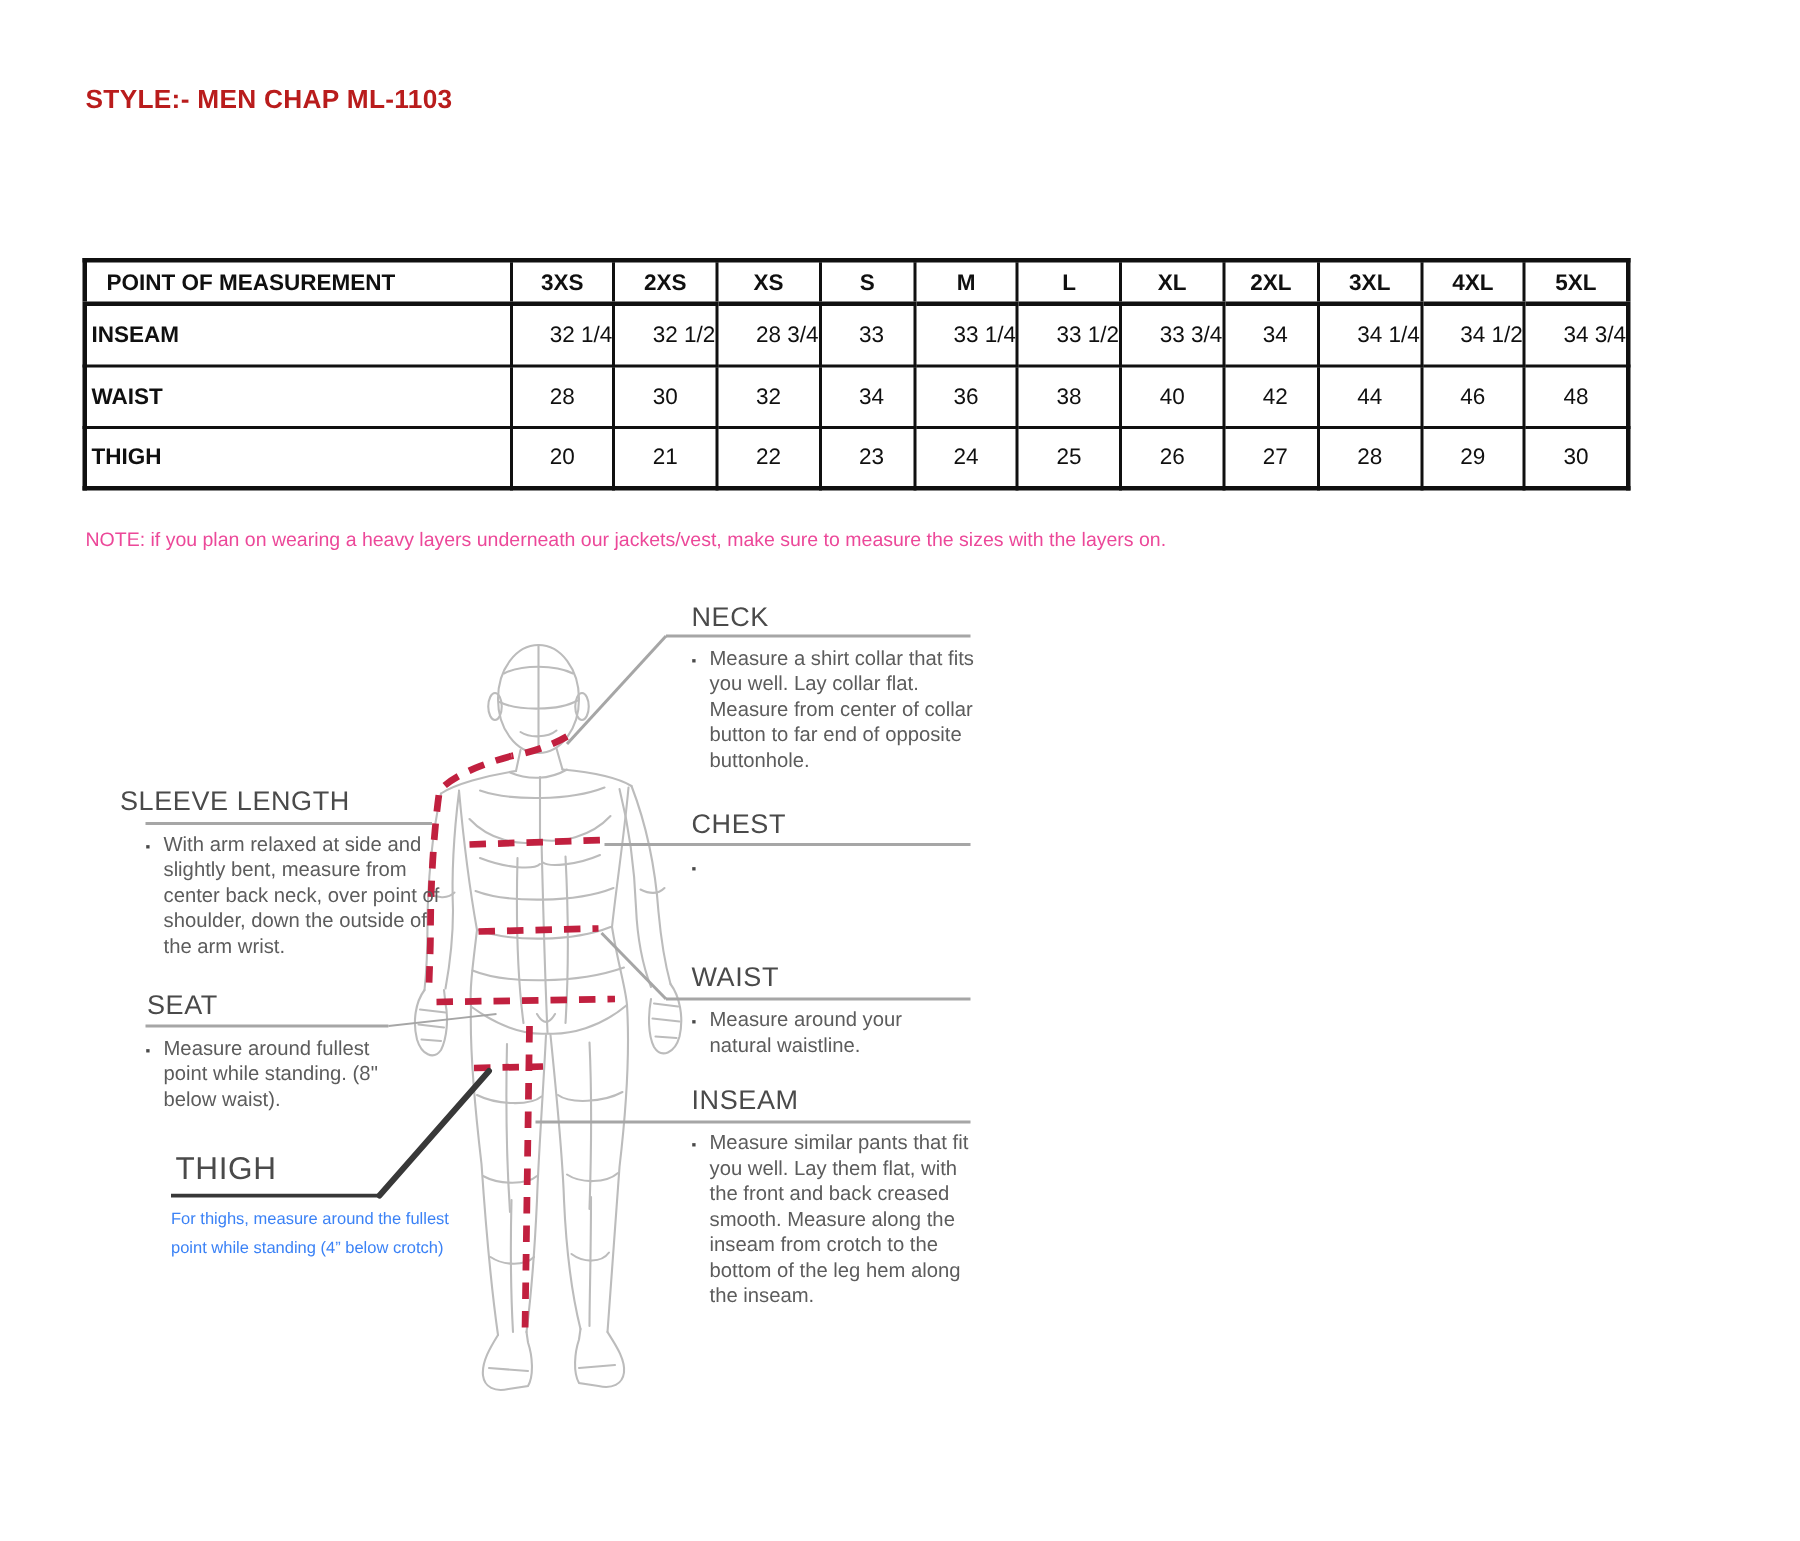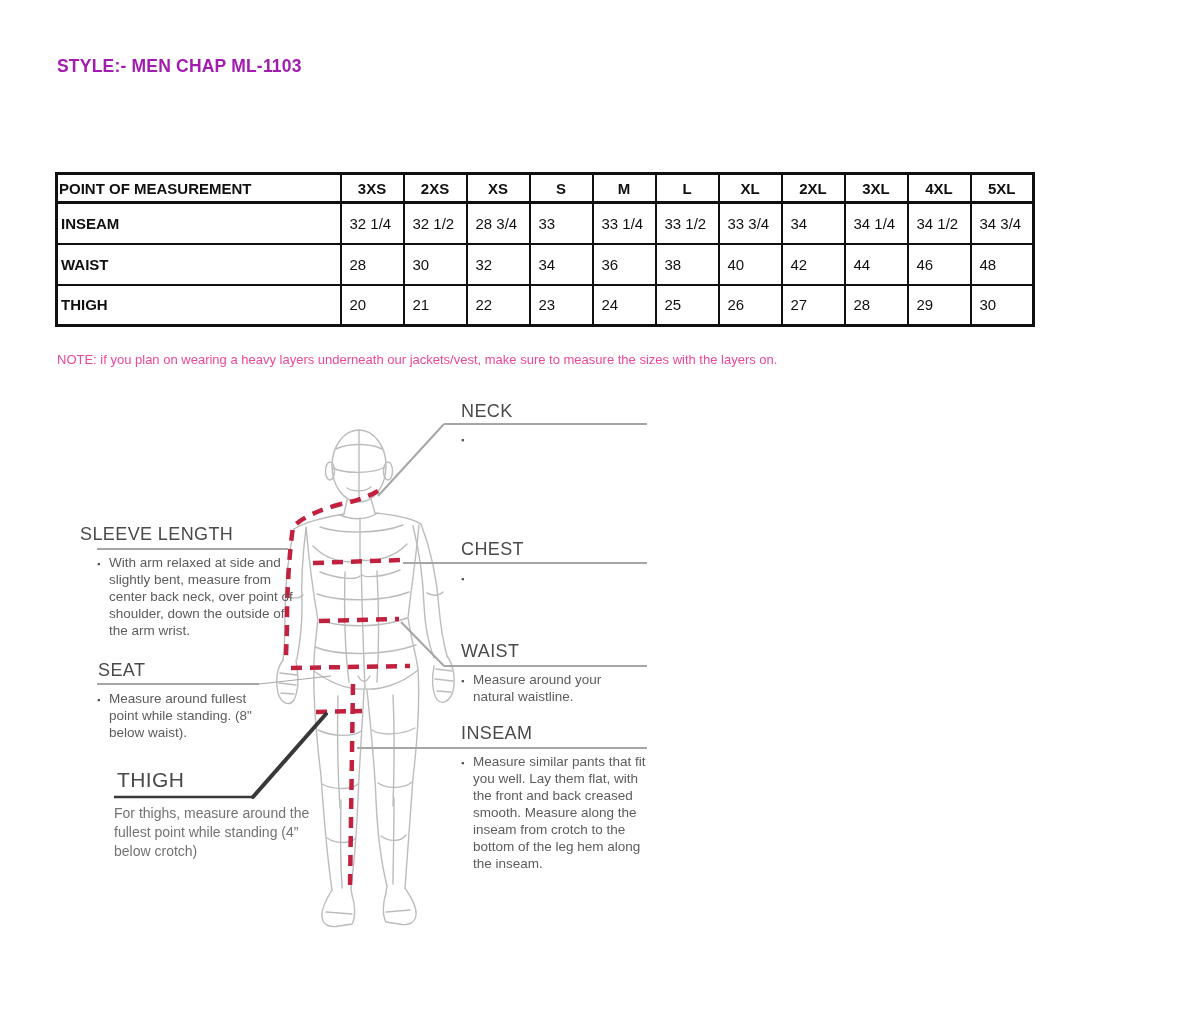--- a/index.html
+++ b/index.html
@@ -1,36 +1,36 @@
 <!DOCTYPE html>
 <html><head>
 <meta charset="utf-8">
 <style>
   html,body{margin:0;padding:0;background:#fff;}
   .page{position:relative;width:1200px;height:1027px;background:#ffffff;
         font-family:"Liberation Sans",sans-serif;overflow:hidden;}
 
   .title{position:absolute;left:57px;top:56px;font-size:17.5px;font-weight:bold;
-         color:#a21caf;letter-spacing:.2px;}
+         color:#b91c1c;letter-spacing:.2px;}
   .note{position:absolute;left:57px;top:352px;font-size:13px;font-weight:normal;color:#ec4899;}
 
   table.size{position:absolute;left:55px;top:172px;border-collapse:collapse;table-layout:fixed;
              border:3px solid #101010;background:#fff;}
   table.size th,table.size td{border:2px solid #101010;font-size:15px;color:#101010;
              white-space:nowrap;overflow:hidden;padding:0;}
   table.size thead th{height:26px;font-weight:bold;border-bottom:3px solid #101010;}
-  table.size thead th.pom{text-align:left;padding-left:1px;}
+  table.size thead th.pom{text-align:left;padding-left:13px;}
   table.size tbody tr{height:41px;}
   table.size td.rowlabel{font-weight:bold;padding-left:3px;text-align:left;}
-  table.size td.val{padding-left:8px;font-weight:normal;text-align:left;}
+  table.size td.val{padding-left:25px;font-weight:normal;text-align:left;}
 
   .dg-h{position:absolute;font-size:18px;color:#4a4a4a;letter-spacing:.4px;}
   .dg-p{position:absolute;font-size:13.5px;line-height:17px;color:#5c5c5c;padding-left:13px;}
   .dg-p .bullet{position:absolute;left:1px;top:2px;font-size:9px;color:#4a4a4a;}
-  .dg-p.nobullet{padding-left:0;font-size:14px;line-height:19px;color:#737373;}
+  .dg-p.nobullet{padding-left:0;font-size:11px;line-height:19px;color:#3b82f6;}
 
   #h-neck{left:461px;top:401px;}   #p-neck{left:460px;top:430px;width:182px;}
   #h-chest{left:461px;top:539px;}  #p-chest{left:460px;top:569px;width:188px;}
   #h-waist{left:461px;top:641px;}  #p-waist{left:460px;top:671px;width:160px;}
   #h-inseam{left:461px;top:723px;} #p-inseam{left:460px;top:753px;width:186px;}
   #h-sleeve{left:80px;top:524px;}  #p-sleeve{left:96px;top:554px;width:198px;}
   #h-seat{left:98px;top:660px;}    #p-seat{left:96px;top:690px;width:160px;}
   #h-thigh{left:117px;top:768px;font-size:21px;}
   #p-thigh{left:114px;top:804px;width:200px;}
 
@@ -221,20 +221,21 @@
     </g>
     <g stroke="#383838" fill="none">
       <path d="M 114 797 L 253 797" stroke-width="2.5"></path>
       <path d="M 253 797 L 326 714" stroke-width="4" stroke-linecap="round"></path>
     </g>
   </svg>
 
   <div class="dg-h" id="h-neck">NECK</div>
   <div class="dg-p" id="p-neck">
     <span class="bullet">▪</span>
+    <span>Measure a shirt collar that fits you well. Lay collar flat. Measure from center of collar button to far end of opposite buttonhole.</span>
   </div>
 
   <div class="dg-h" id="h-chest">CHEST</div>
   <div class="dg-p" id="p-chest">
     <span class="bullet">▪</span>
   </div>
 
   <div class="dg-h" id="h-waist">WAIST</div>
   <div class="dg-p" id="p-waist">
     <span class="bullet">▪</span>

